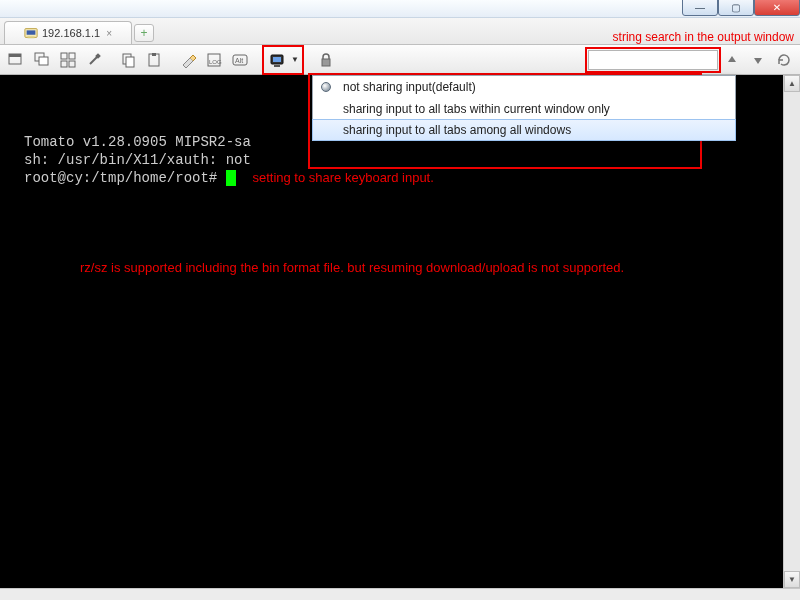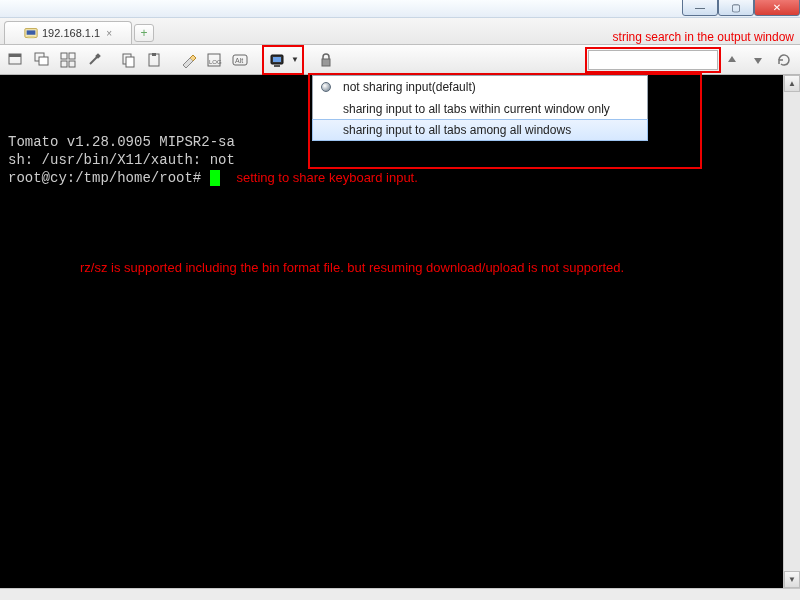--- a/index.html
+++ b/index.html
@@ -138,35 +138,35 @@
   }
   
   .terminal{
     position:absolute;
     top:75px;left:0;right:0;bottom:12px;
     background:#000;
     color:#ccc;
     font-family: "Courier New", monospace;
     font-size:14px;
     line-height:18px;
-    padding:4px 8px;
+    padding:4px 24px;
     white-space:pre;
     overflow:hidden;
   }
   .terminal .line{white-space:pre;}
   .cursor{
     display:inline-block;width:10px;height:16px;background:#00ff00;vertical-align:middle;
   }
   .term-red{color:#e00;font-family:Arial,sans-serif;font-size:13px;}
   
   .dropdown{
     position:absolute;
     top:75px;
     left:312px;
-    width:336px;
+    width:424px;
     background:#fff;
     border:1px solid #9aa6b2;
     box-shadow:2px 2px 6px rgba(0,0,0,.25);
     z-index:30;
   }
   .dropdown .item{
     height:22px;
     display:flex;align-items:center;
     padding:0 10px 0 30px;
     font-size:12px;color:#222;

